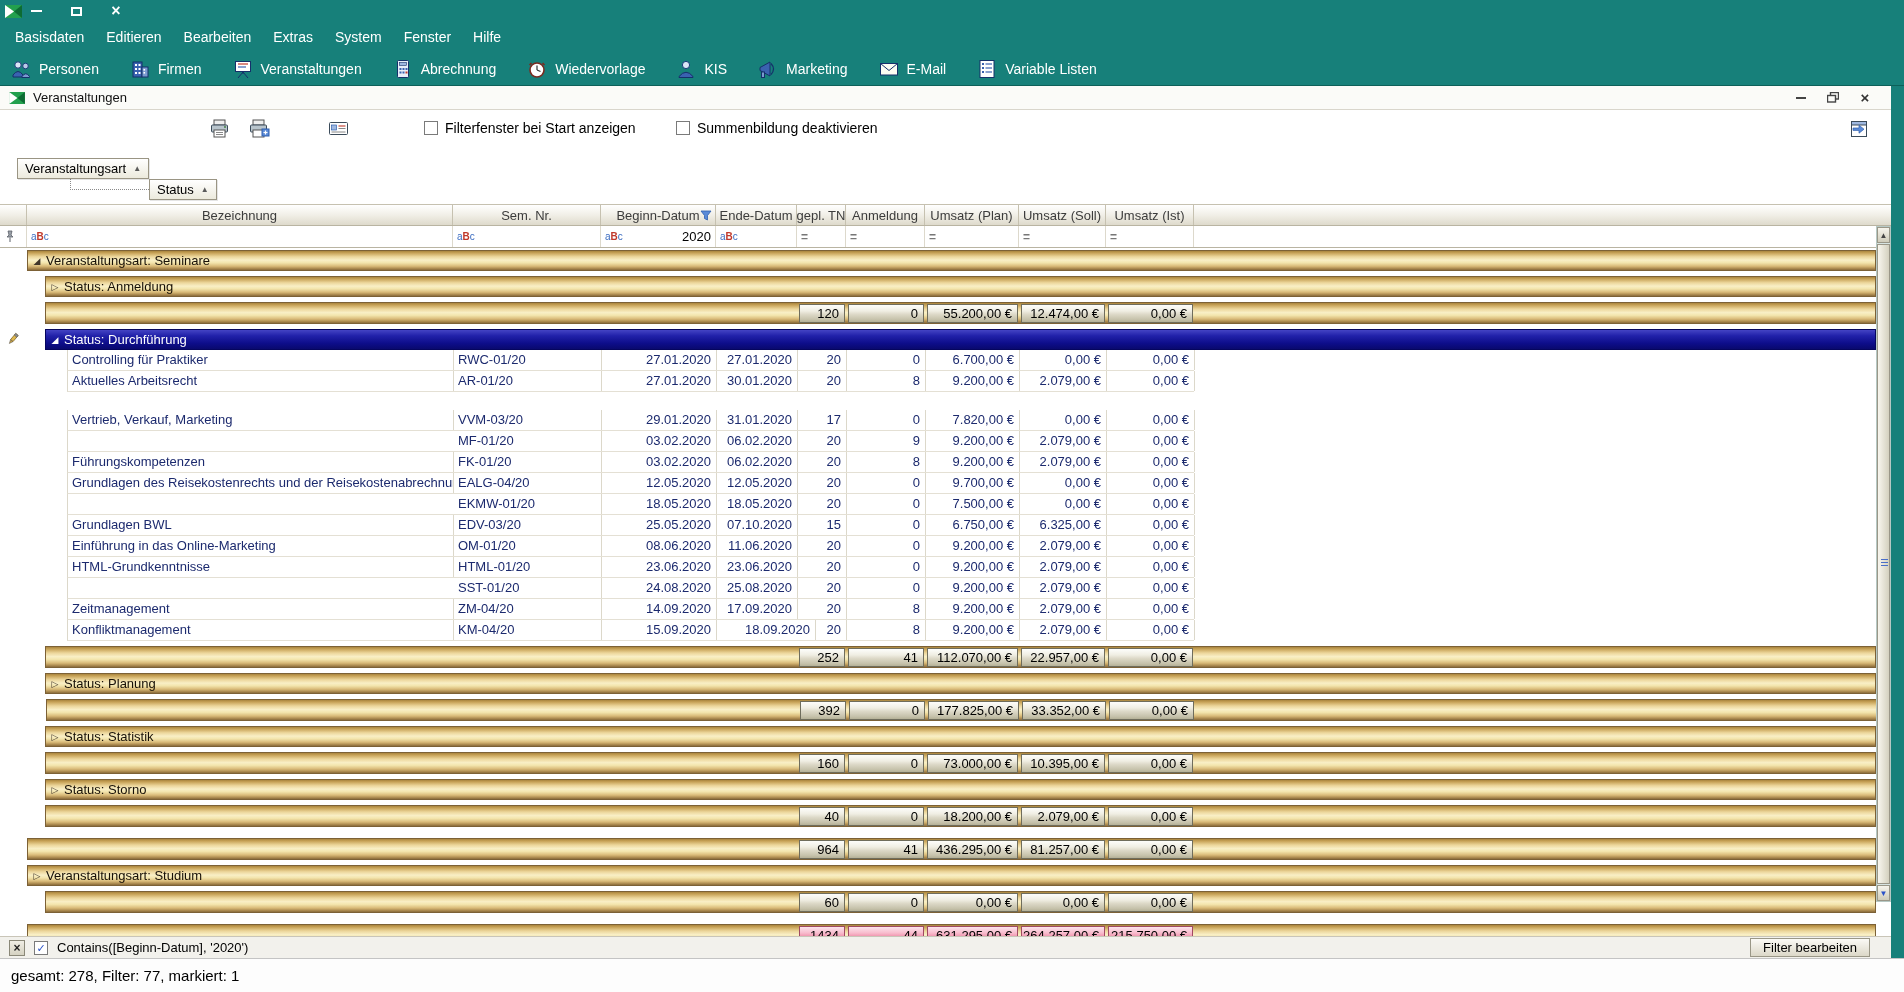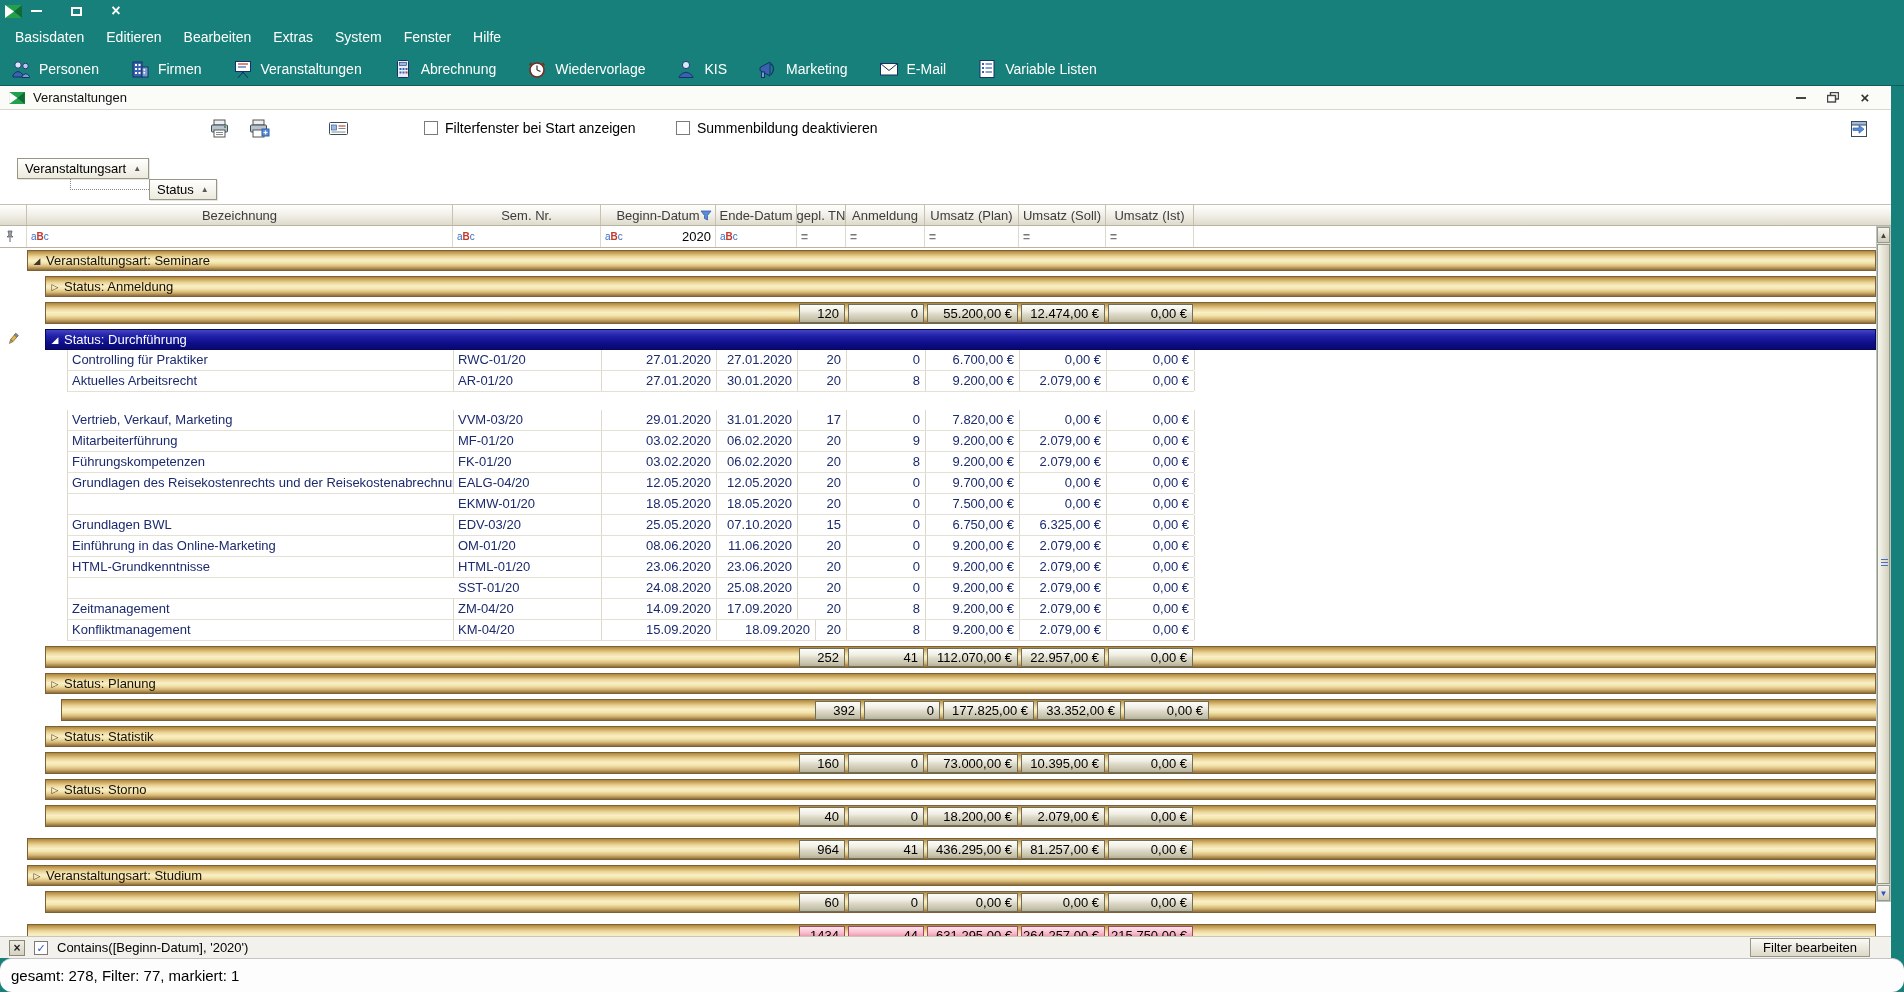--- a/index.html
+++ b/index.html
@@ -82,21 +82,21 @@
   .grip { position:absolute; left:3px; top:50%; margin-top:-5px; width:7px; height:9px; background:repeating-linear-gradient(180deg,#4a6fc8 0 1px, rgba(0,0,0,0) 1px 3px); }
 
   
   .filterbar { height:22px; flex:0 0 auto; background:#f2f1ec; border-top:1px solid #c9c5b8; display:flex; align-items:center; gap:9px; padding:0 9px; }
   .fb-close { width:16px; height:16px; background:linear-gradient(180deg,#efede4,#d5d2c2); border:1px solid #8a8878; display:flex; align-items:center; justify-content:center; font-size:12px; font-weight:bold; color:#222; }
   .fb-check { width:14px; height:14px; background:#fff; border:1px solid #7a7a7a; display:flex; align-items:center; justify-content:center; }
   .fb-check .chk { color:#2a52c8; font-size:11px; font-weight:bold; line-height:10px; }
   .fb-text { font-size:13px; color:#000; }
   .fb-edit { margin-left:auto; margin-right:12px; height:19px; padding:0 12px; font-size:13px; color:#000; background:linear-gradient(180deg,#fbfaf6,#dcd8c8); border:1px solid #9a9787; font-family:inherit; }
 
-  .statusbar { height:34px; flex:0 0 auto; background:#fdfdfd; border-top:1px solid #c4c4c4; display:flex; align-items:center; padding:0 11px; font-size:15px; color:#000;border-radius:12px; }
+  .statusbar { height:34px; flex:0 0 auto; background:#fdfdfd; border-top:1px solid #c4c4c4; display:flex; align-items:center; padding:0 11px; font-size:15px; color:#000; }
 </style>
 </head>
 <body>
 
 <div class="app">
 
   <div class="titlebar">
     <svg class="logo" viewBox="0 0 17 13">
         <rect x="0" y="0" width="17" height="13" fill="#23a04e"></rect>
         <polygon points="0,0 9,6.5 0,13" fill="#ffffff"></polygon>
@@ -448,21 +448,20 @@
               <div class="dcell la" style="left: 386px; width: 148px;">VVM-03/20</div>
               <div class="dcell ra" style="left: 534px; width: 115px;">29.01.2020</div>
               <div class="dcell ra" style="left: 649px; width: 81px;">31.01.2020</div>
               <div class="dcell ra" style="left: 730px; width: 49px;">17</div>
               <div class="dcell ra" style="left: 779px; width: 79px;">0</div>
               <div class="dcell ra" style="left: 858px; width: 94px;">7.820,00 €</div>
               <div class="dcell ra" style="left: 952px; width: 87px;">0,00 €</div>
               <div class="dcell ra" style="left: 1039px; width: 88px;">0,00 €</div>
             </div>
             <div class="grow data" style="margin-top: 0px; margin-left: 67px; width: 1127px;">
-              <div class="dcell la" style="left: 0px; width: 386px;">Mitarbeiterführung</div>
               <div class="dcell la" style="left: 386px; width: 148px;">MF-01/20</div>
               <div class="dcell ra" style="left: 534px; width: 115px;">03.02.2020</div>
               <div class="dcell ra" style="left: 649px; width: 81px;">06.02.2020</div>
               <div class="dcell ra" style="left: 730px; width: 49px;">20</div>
               <div class="dcell ra" style="left: 779px; width: 79px;">9</div>
               <div class="dcell ra" style="left: 858px; width: 94px;">9.200,00 €</div>
               <div class="dcell ra" style="left: 952px; width: 87px;">2.079,00 €</div>
               <div class="dcell ra" style="left: 1039px; width: 88px;">0,00 €</div>
             </div>
             <div class="grow data" style="margin-top: 0px; margin-left: 67px; width: 1127px;">
@@ -566,21 +565,21 @@
               <div class="sumbox" style="left: 753px; width: 46px;">252</div>
               <div class="sumbox" style="left: 802px; width: 76px;">41</div>
               <div class="sumbox" style="left: 881px; width: 91px;">112.070,00 €</div>
               <div class="sumbox" style="left: 975px; width: 84px;">22.957,00 €</div>
               <div class="sumbox" style="left: 1062px; width: 85px;">0,00 €</div>
             </div>
             <div class="grow group" style="margin-top: 5px; margin-left: 45px; width: 1831px;">
               <span class="exp">▷</span>
               <span class="glabel">Status: Planung</span>
             </div>
-            <div class="grow summary" style="margin-top: 5px; margin-left: 61px; width: 1831px;">
+            <div class="grow summary" style="margin-top: 5px; margin-left: 46px; width: 1831px;">
               <div class="sumbox" style="left: 753px; width: 46px;">392</div>
               <div class="sumbox" style="left: 802px; width: 76px;">0</div>
               <div class="sumbox" style="left: 881px; width: 91px;">177.825,00 €</div>
               <div class="sumbox" style="left: 975px; width: 84px;">33.352,00 €</div>
               <div class="sumbox" style="left: 1062px; width: 85px;">0,00 €</div>
             </div>
             <div class="grow group" style="margin-top: 5px; margin-left: 45px; width: 1831px;">
               <span class="exp">▷</span>
               <span class="glabel">Status: Statistik</span>
             </div>

